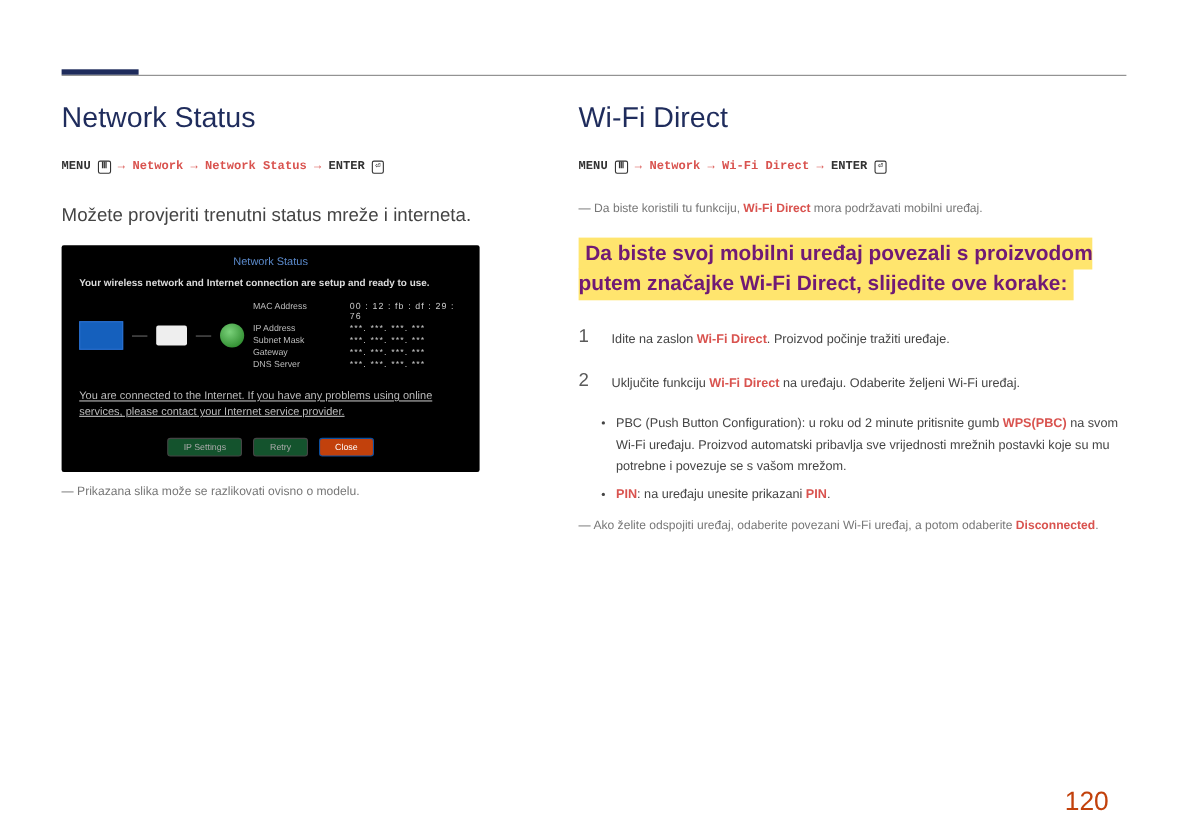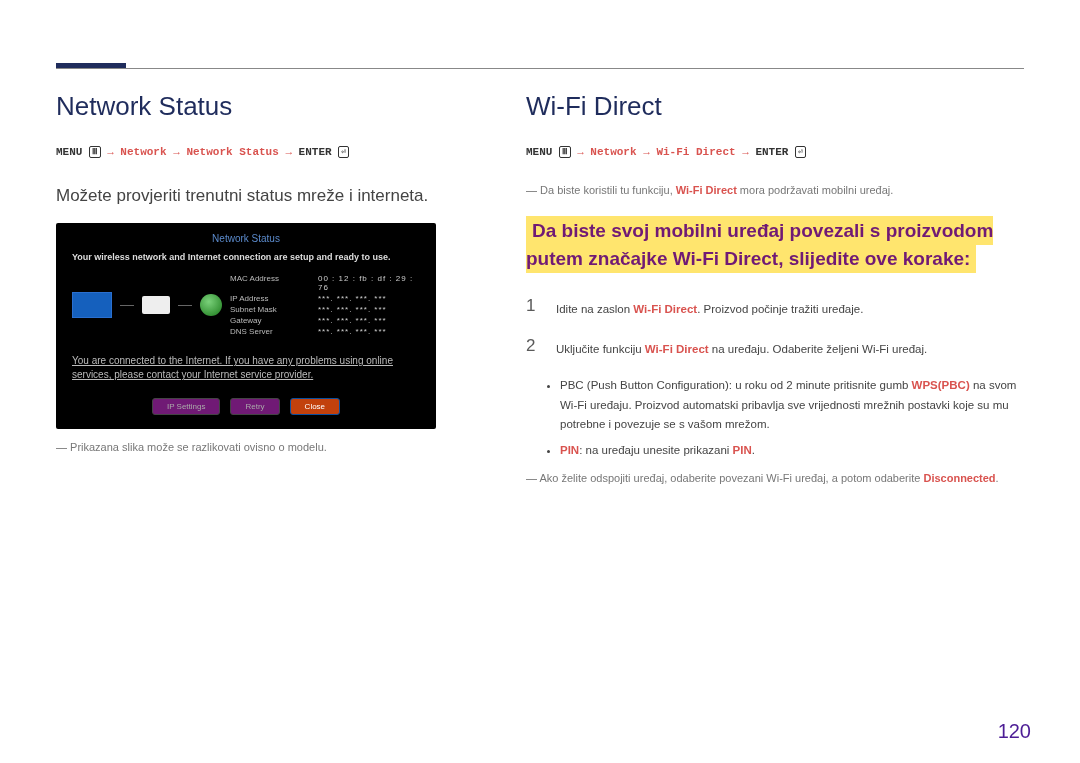--- a/index.html
+++ b/index.html
@@ -128,21 +128,21 @@
   .btnrow {
     display:flex;
     justify-content:center;
     gap:10px;
     margin-top:6px;
   }
   .sbtn {
     font-size:8px;
     padding:3px 14px;
     border-radius:3px;
-    background:#701a75;
+    background:#14532d;
     color:#aaa;
     border:1px solid #444;
   }
   .sbtn.primary { background:#c2410c;color:#fff;border-color:#0a4fa0;}
 
   
   .highlight-block {
     background: #ffe56e;
     color: #701a75;
     font-weight: 600;
@@ -172,23 +172,23 @@
     margin: 8px 0 0 20px;
     font-size: 11.5px;
     color:#444;
     line-height:1.7;
   }
   .bullets li { margin-bottom:6px; list-style: disc; margin-left: 14px;}
   .bullets .hl { color:#d9534f; font-weight:bold;}
   .pagenum {
     position:absolute;
     bottom: 20px;
-    right: 49px;
-    font-size: 20px;
-    color:#4c1d95;
+    right: 72px;
+    font-size: 24px;
+    color:#c2410c;
     font-weight:300;
   }
 </style>
 </head>
 <body>
 
 <div class="accent-bar"></div>
 <div class="top-rule"></div>
 
 <div class="page">

